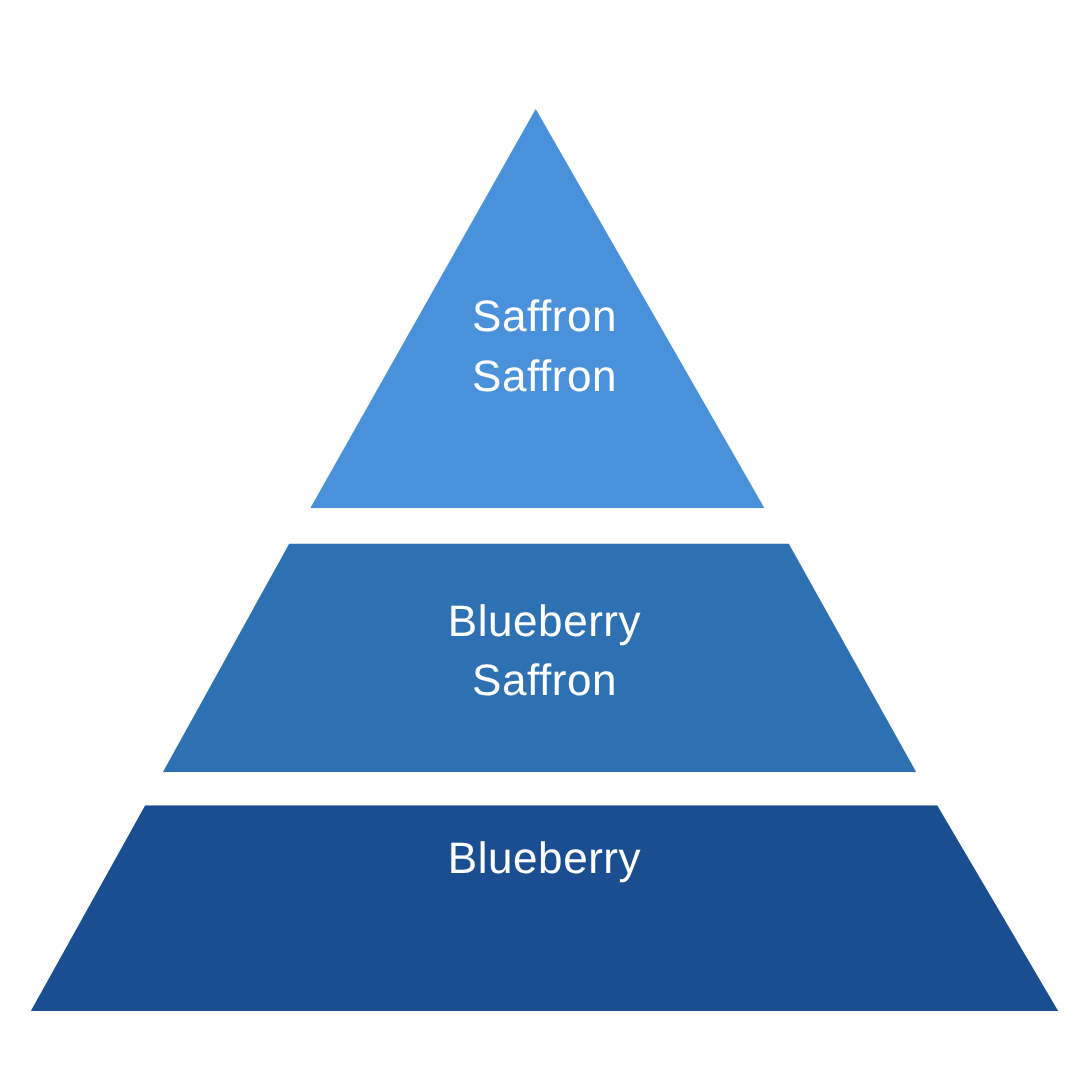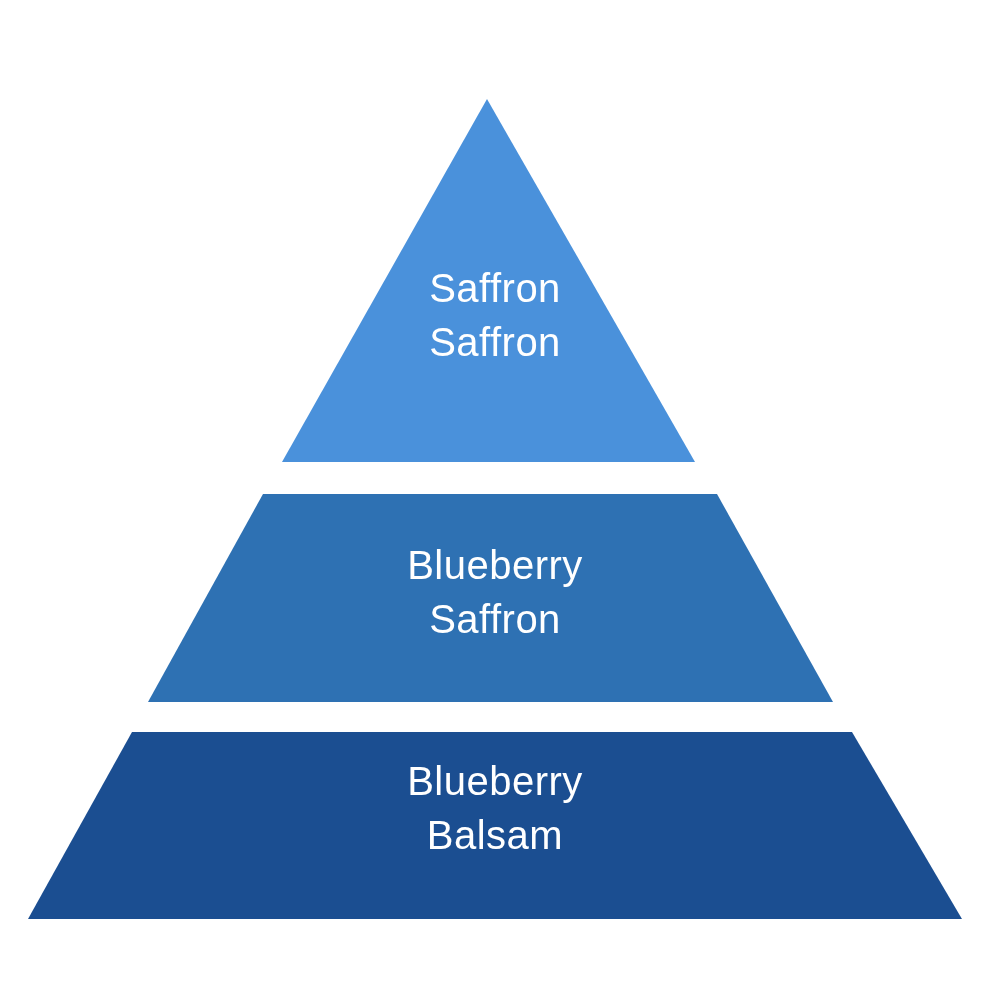--- a/index.html
+++ b/index.html
@@ -58,16 +58,15 @@
     <div>Saffron</div>
   </div>
 
   <div class="label label-middle" style="color: rgb(255, 255, 255);">
     <div>Blueberry</div>
     <div>Saffron</div>
   </div>
 
   <div class="label label-bottom" style="color: rgb(255, 255, 255);">
     <div>Blueberry</div>
-    <div>Balsam</div>
   </div>
 
 </div>
 
 </body></html>

